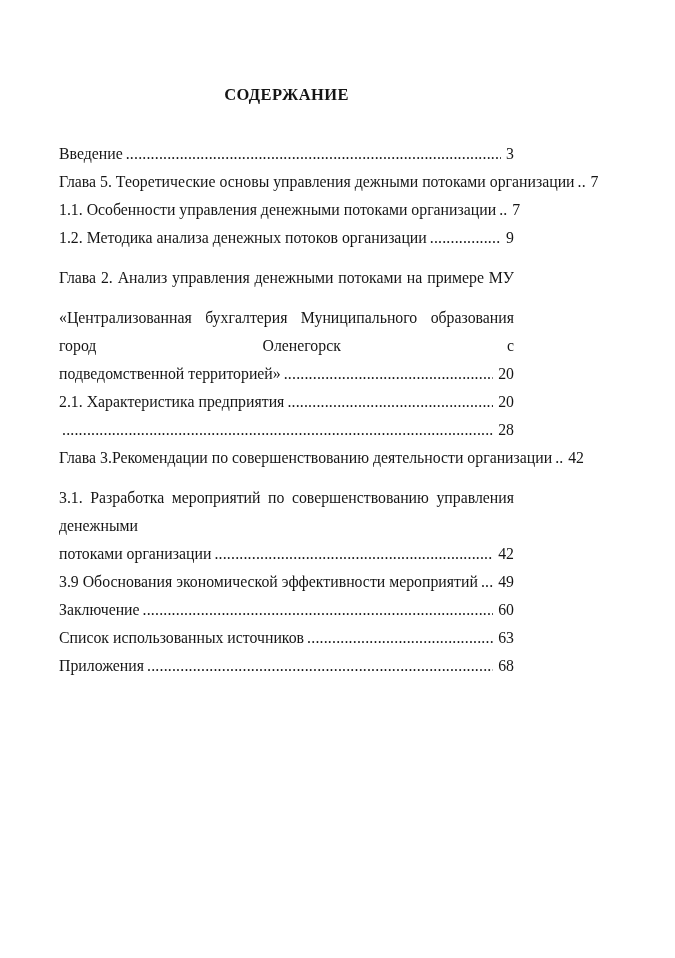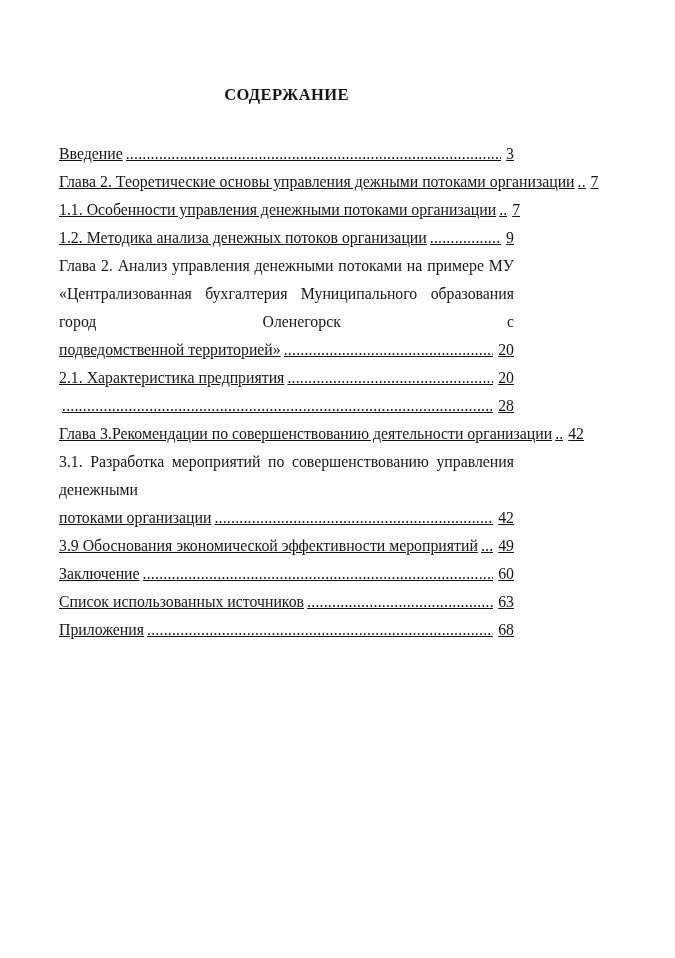--- a/index.html
+++ b/index.html
@@ -32,21 +32,20 @@
   .toc {
     margin-top: 37px;
   }
   .toc-line {
     font-size: 15.8px;
     line-height: 28px;
   }
   .leader-line {
     display: flex;
     align-items: flex-end;
-    text-decoration: underline;
   }
   .entry-text {
     white-space: nowrap;
     flex: 0 0 auto;
   }
   .dots {
     flex: 1 1 auto;
     overflow: hidden;
     white-space: nowrap;
     margin-left: 3px;
@@ -57,39 +56,40 @@
     letter-spacing: 0.2px;
   }
   .page-num {
     white-space: nowrap;
     flex: 0 0 auto;
     padding-left: 5px;
   }
   .wrap-line {
     text-align: justify;
     text-align-last: justify;
+    margin-top: 12px;
   }
 </style>
 </head>
 <body>
 
 <div class="page">
 
   <h1 class="doc-title">СОДЕРЖАНИЕ</h1>
 
   <div class="toc">
 
     <div class="toc-line leader-line">
       <span class="entry-text">Введение</span>
       <span class="dots"></span>
       <span class="page-num">3</span>
     </div>
 
     <div class="toc-line leader-line">
-      <span class="entry-text">Глава 2. Теоретические основы управления дежными потоками организации</span>
+      <span class="entry-text">Глава 5. Теоретические основы управления дежными потоками организации</span>
       <span class="dots"></span>
       <span class="page-num">7</span>
     </div>
 
     <div class="toc-line leader-line">
       <span class="entry-text">1.1. Особенности управления денежными потоками организации</span>
       <span class="dots"></span>
       <span class="page-num">7</span>
     </div>
 

